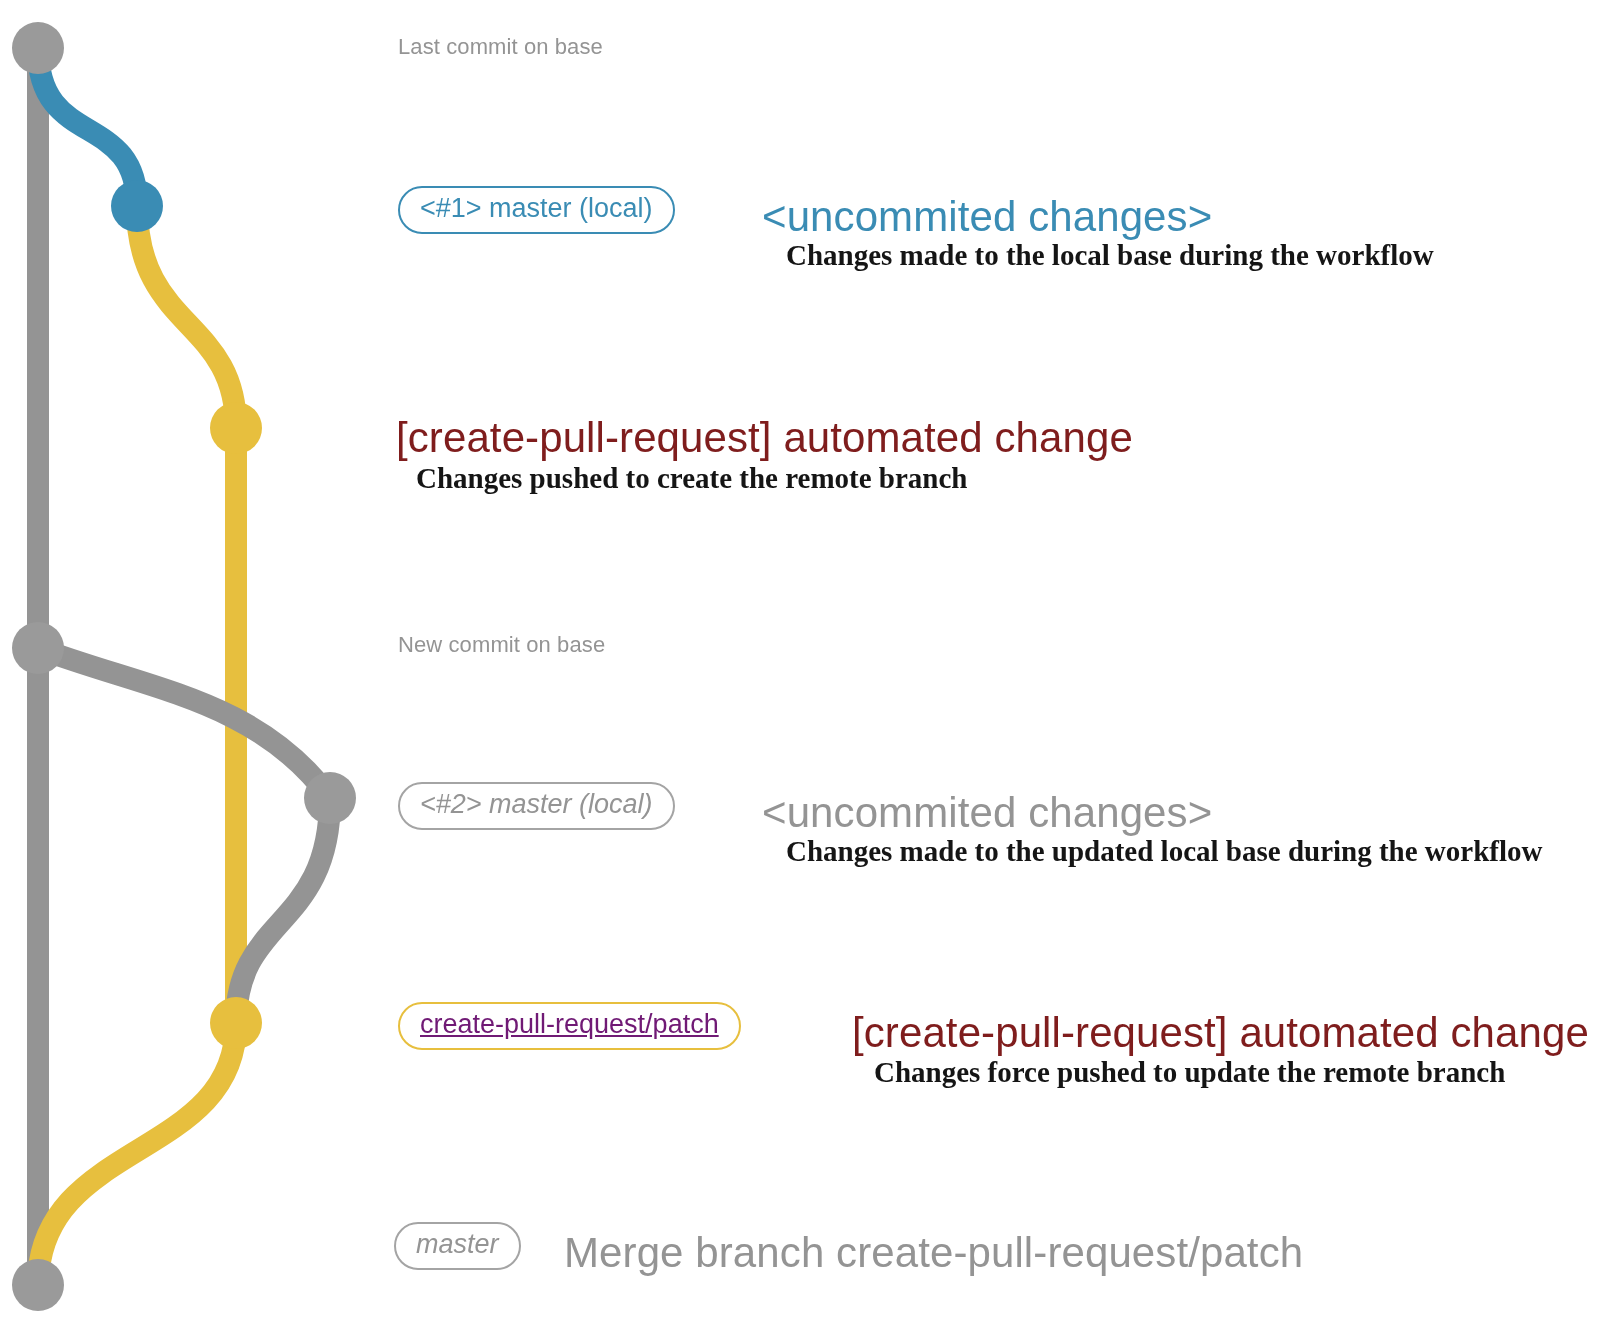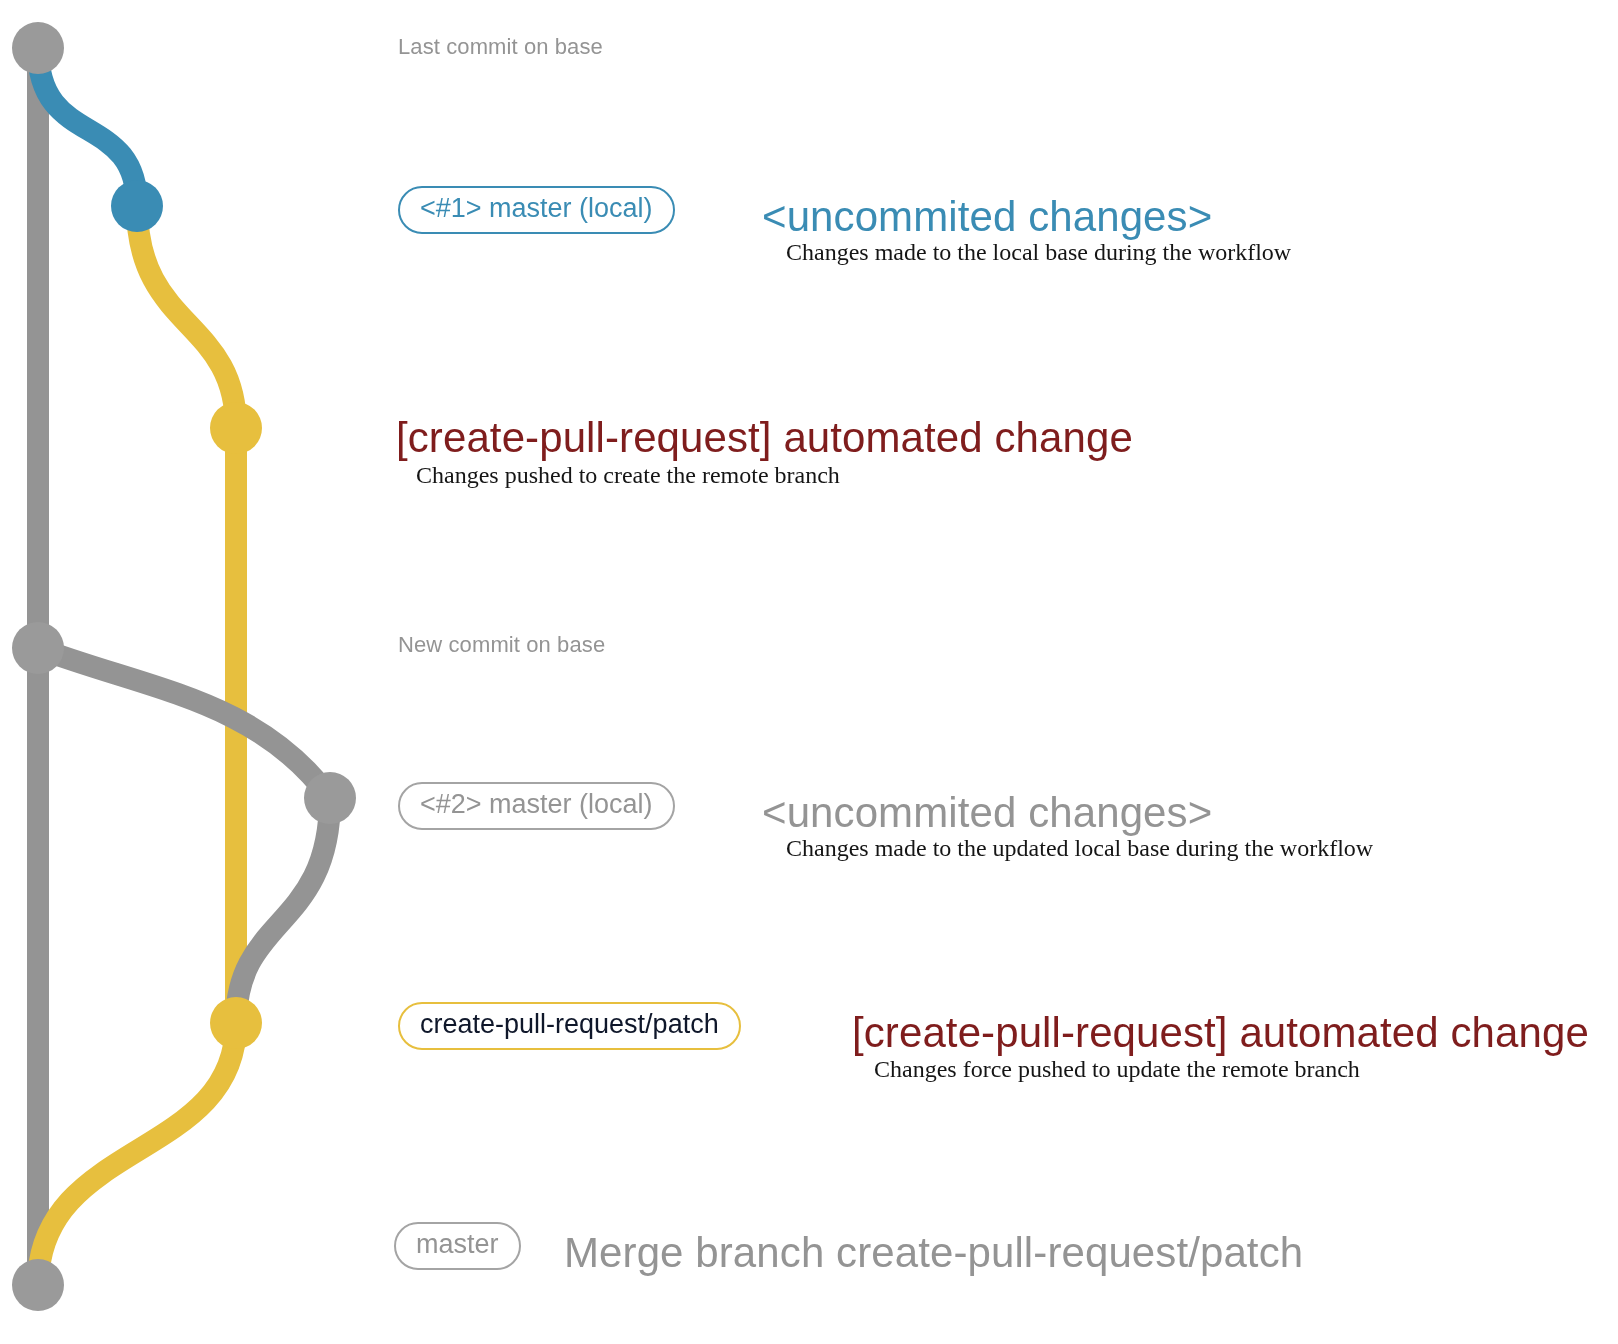--- a/index.html
+++ b/index.html
@@ -43,42 +43,43 @@
     border-radius: 26px;
     padding: 6px 20px 9px 20px;
     font-family: "Liberation Sans", sans-serif;
     font-size: 27px;
     line-height: 1.08;
     color: #949494;
     background: transparent;
     white-space: nowrap;
   }
   .badge.blue   { border-color: #3a8cb4; color: #3a8cb4; }
-  .badge.yellow { border-color: #e7bf3e; color: #0f172a; }
-  .badge.grey   { border-color: #a4a4a4; color: #949494; }
+  .badge.yellow { border-color: #e7bf3e; color: #701a75; text-decoration: underline; }
+  .badge.grey   { border-color: #a4a4a4; color: #949494; font-style: italic; }
 
   
   .subject {
     position: absolute;
     font-family: "Liberation Sans", sans-serif;
     font-size: 42px;
     white-space: nowrap;
     letter-spacing: 0.1px;
   }
   .subject.blue   { color: #3a8cb4; }
   .subject.yellow { color: #7f1d1d; }
   .subject.grey   { color: #949494; }
 
   
   .note {
     position: absolute;
     font-family: "Liberation Serif", serif;
-    font-size: 24px;
+    font-size: 29px;
     color: #151515;
     white-space: nowrap;
+    font-weight: bold;
   }
 </style>
 </head>
 <body>
 
 <svg id="graph-svg" viewBox="0 0 400 1344" aria-hidden="true">
 
   <path d="M 38 48 L 38 1285" fill="none" stroke="#949494" stroke-width="22" stroke-linecap="round"></path>
 
   <path d="M 38 48 C 38 150, 137 110, 137 206" fill="none" stroke="#3a8cb4" stroke-width="22" stroke-linecap="round"></path>

